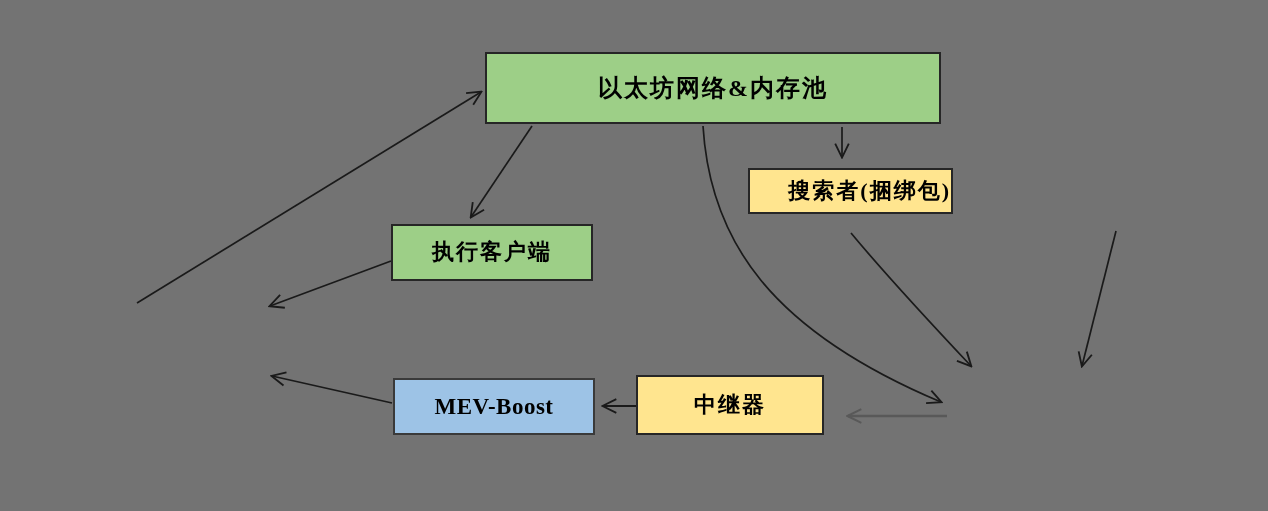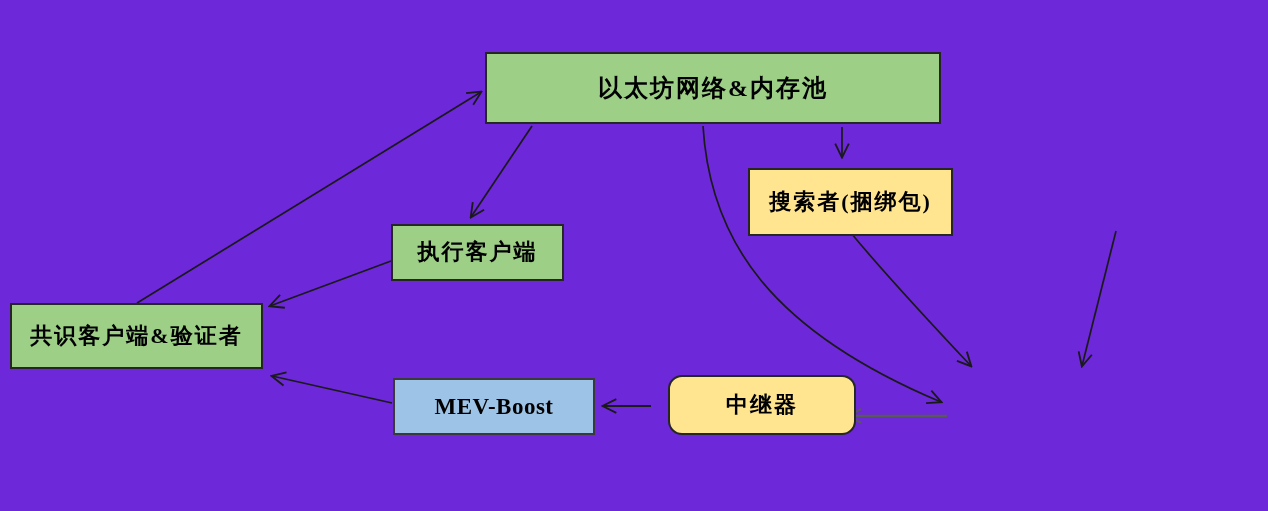--- a/index.html
+++ b/index.html
@@ -4,21 +4,21 @@
 <style>
   html, body {
     margin: 0;
     padding: 0;
     background: #ffffff;
   }
   .stage {
     position: relative;
     width: 1268px;
     height: 511px;
-    background: #6d28d9;
+    background: #737373;
     overflow: hidden;
     font-family: "Liberation Serif", "DejaVu Serif", serif;
   }
   .edges-layer {
     position: absolute;
     left: 0;
     top: 0;
     width: 1268px;
     height: 511px;
     pointer-events: none;
@@ -76,35 +76,32 @@
 
     <path d="M 651 406 L 603 406" fill="none" stroke="#1a1a1a" stroke-width="2" marker-end="url(#arrow-black)"></path>
 
     <path d="M 392 403 L 272 376" fill="none" stroke="#1a1a1a" stroke-width="1.7" marker-end="url(#arrow-black)"></path>
   </svg>
 
   <div class="node green big" style="left:485px; top:52px; width:456px; height:72px;">
     <span>以太坊网络&amp;内存池</span>
   </div>
 
-  <div class="node yellow" style="left:748px; top:168px; width:205px; height:68px;">
+  <div class="node yellow" style="left:748px; top:168px; width:205px; height:46px;justify-content:flex-end;">
     <span>搜索者(捆绑包)</span>
   </div>
 
 
-  <div class="node green" style="left:391px; top:224px; width:173px; height:57px;">
+  <div class="node green" style="left:391px; top:224px; width:202px; height:57px;">
     <span>执行客户端</span>
   </div>
 
-  <div class="node green" style="left:10px; top:303px; width:253px; height:66px;">
-    <span>共识客户端&amp;验证者</span>
-  </div>
 
   <div class="node blue latin" style="left:393px; top:378px; width:202px; height:57px;">
     <span>MEV-Boost</span>
   </div>
 
-  <div class="node yellow" style="left:668px; top:375px; width:188px; height:60px;border-radius:14px;">
+  <div class="node yellow" style="left:636px; top:375px; width:188px; height:60px;">
     <span>中继器</span>
   </div>
 
 
 </div>
 
 </body></html>

